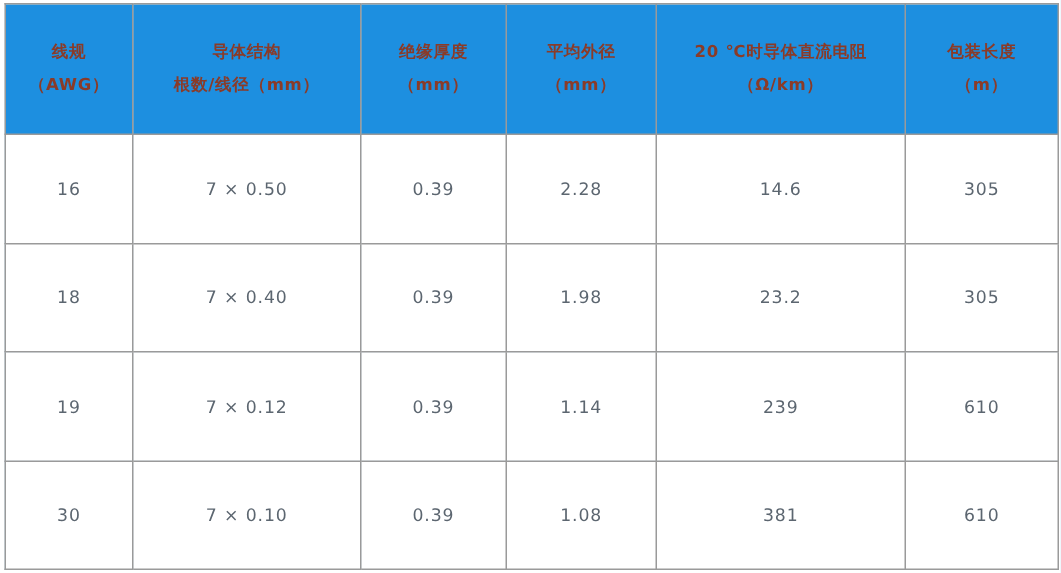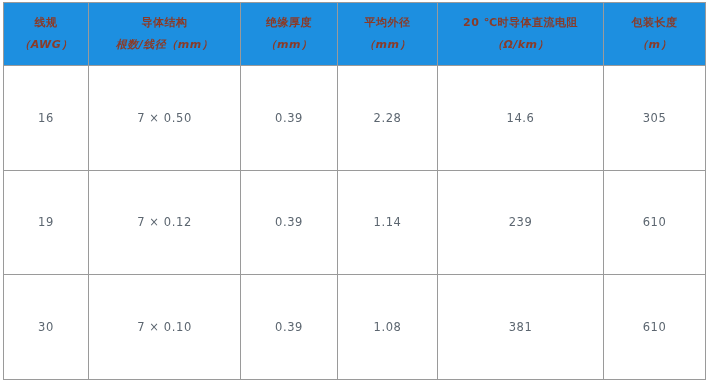--- a/index.html
+++ b/index.html
@@ -25,42 +25,41 @@
     height: 378px;
     border-collapse: collapse;
     table-layout: fixed;
     background: #d0ecfb;
   }
   table.spec-table th,
   table.spec-table td {
     border: 1px solid #9a9a9a;
     text-align: center;
     vertical-align: middle;
-    padding: 0;
+    padding: 12px;
   }
   thead th {
     background: #1d8fe0;
     border: 1px solid #8fb6cf;
     border-top-color: #1d8fe0;
     color: #8a3b28;
     font-weight: bold;
     font-size: 11px;
     line-height: 1.35;
     height: 62px;
     padding: 2px 3px;
   }
   thead th .hdr-line1 {
     display: block;
     letter-spacing: 0.5px;
   }
   thead th .hdr-line2 {
     display: block;
     margin-top: 7px;
     letter-spacing: 0.5px;
-    font-style: italic;
   }
   tbody td {
     background: #ffffff;
     color: #5c6670;
     font-size: 11.5px;
     letter-spacing: 0.6px;
     height: 35px;
   }
   
   col.c1 { width: 85px;  }
@@ -114,20 +113,28 @@
     <tbody>
         <tr>
           <td>16</td>
           <td>7 × 0.50</td>
           <td>0.39</td>
           <td>2.28</td>
           <td>14.6</td>
           <td>305</td>
         </tr>
         <tr>
+          <td>18</td>
+          <td>7 × 0.40</td>
+          <td>0.39</td>
+          <td>1.98</td>
+          <td>23.2</td>
+          <td>305</td>
+        </tr>
+        <tr>
           <td>19</td>
           <td>7 × 0.12</td>
           <td>0.39</td>
           <td>1.14</td>
           <td>239</td>
           <td>610</td>
         </tr>
         <tr>
           <td>30</td>
           <td>7 × 0.10</td>

